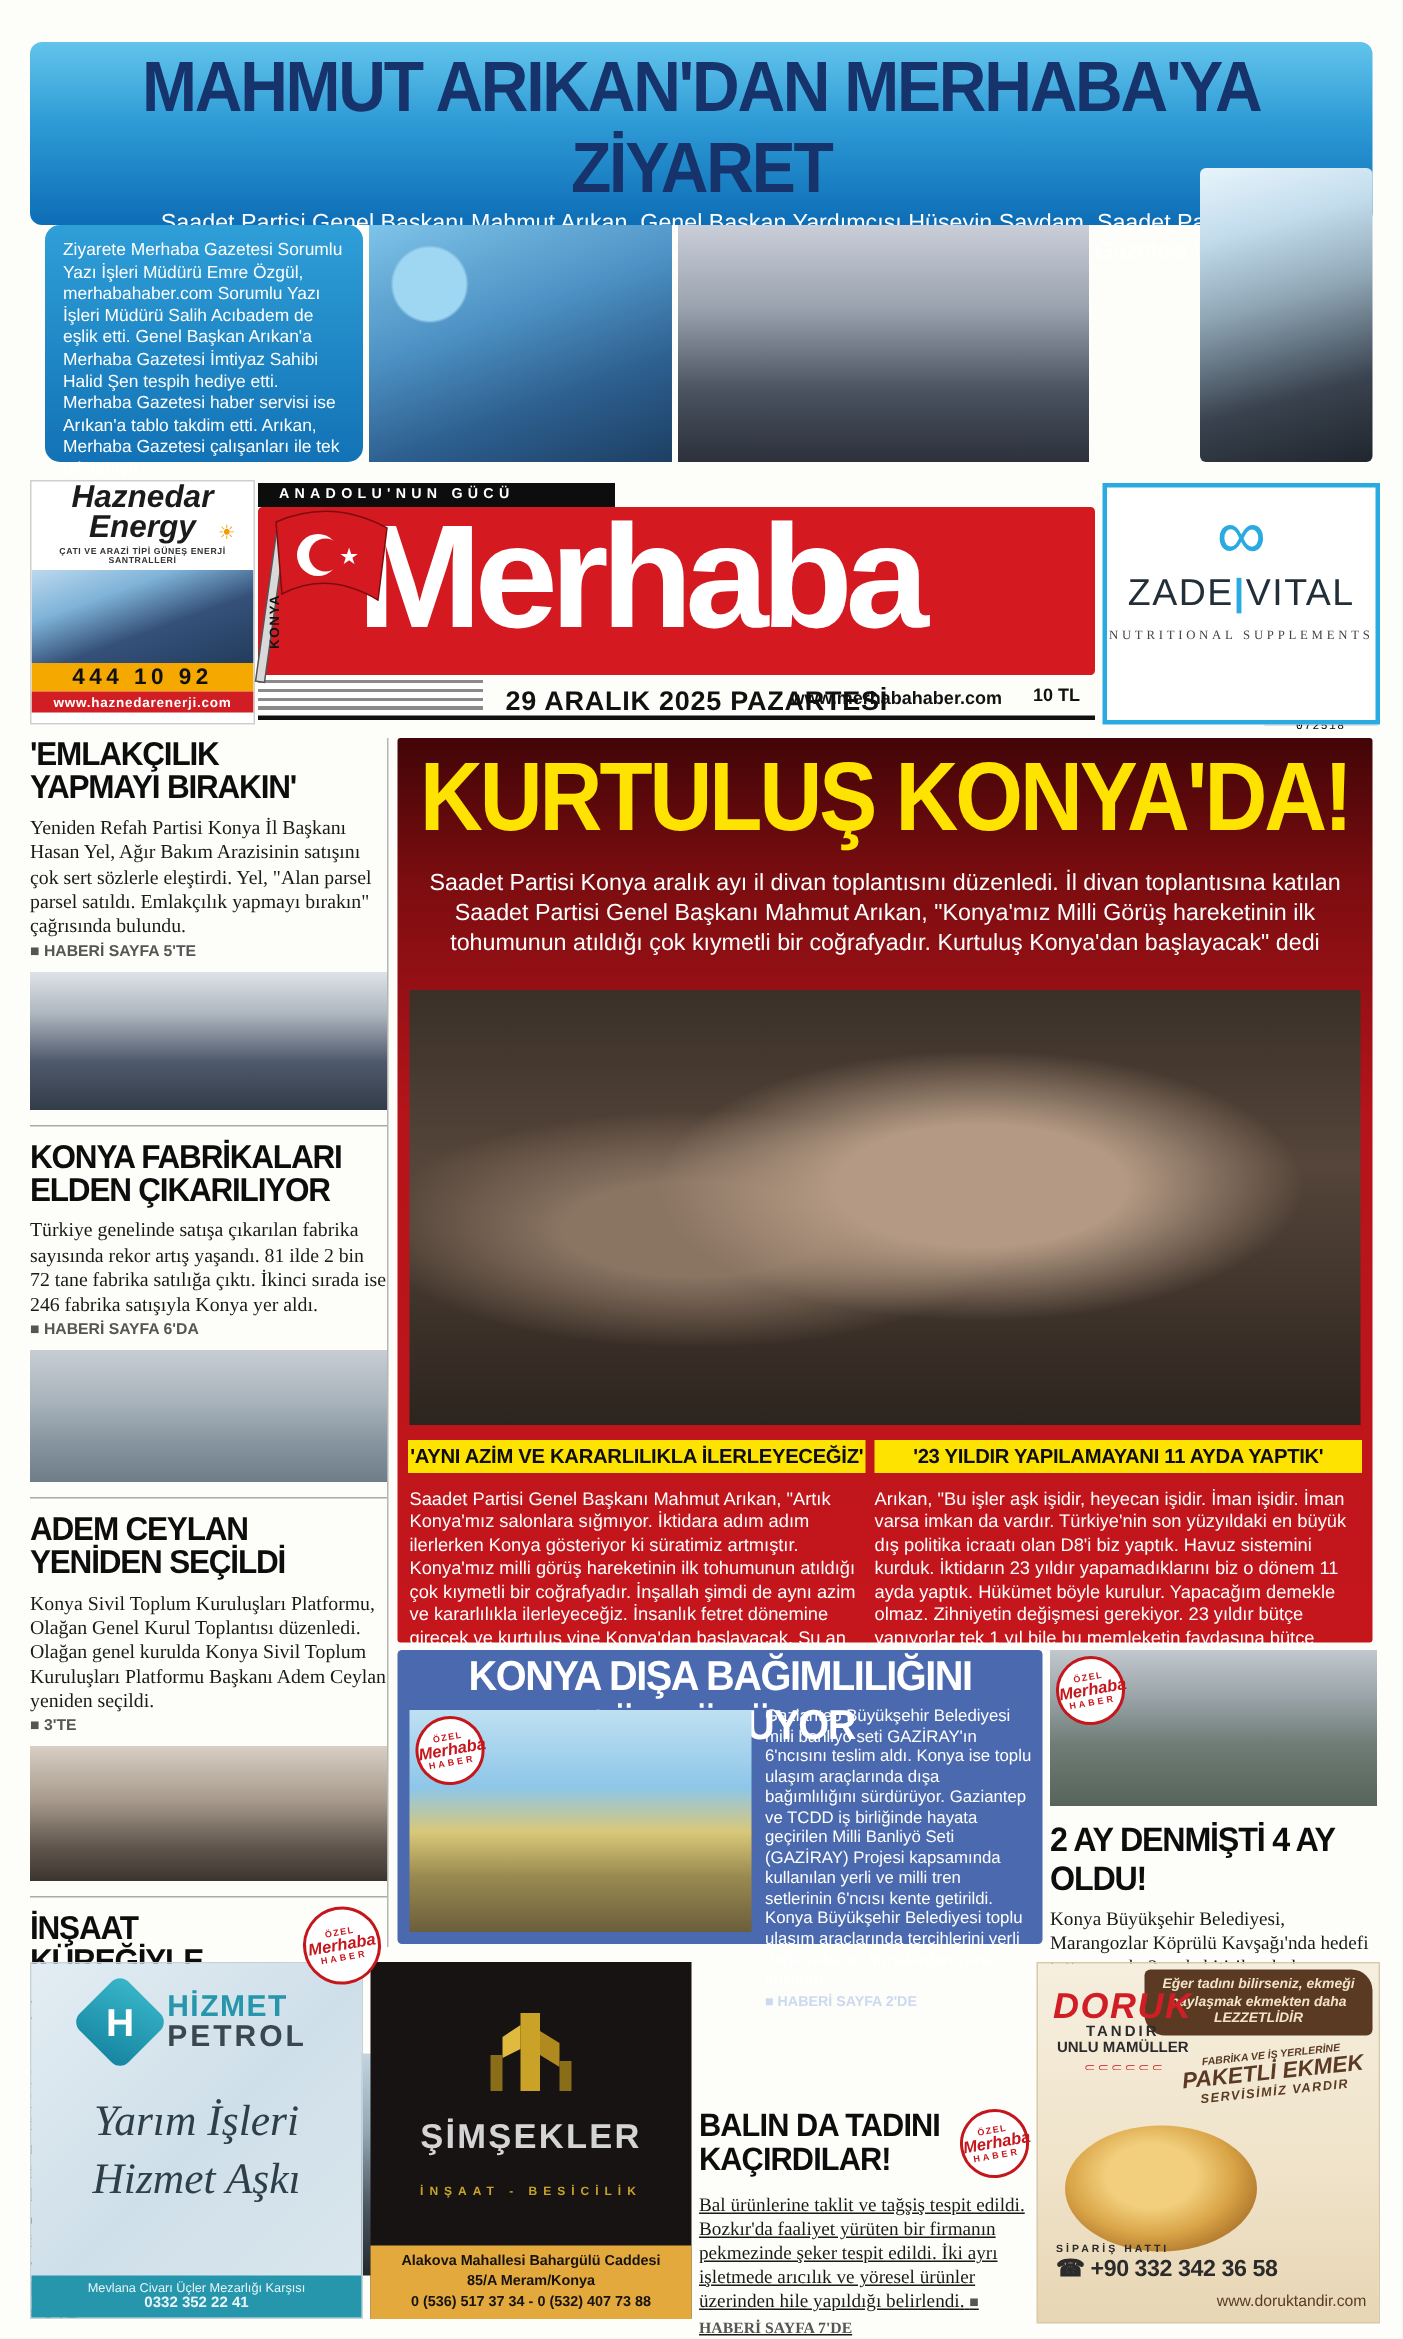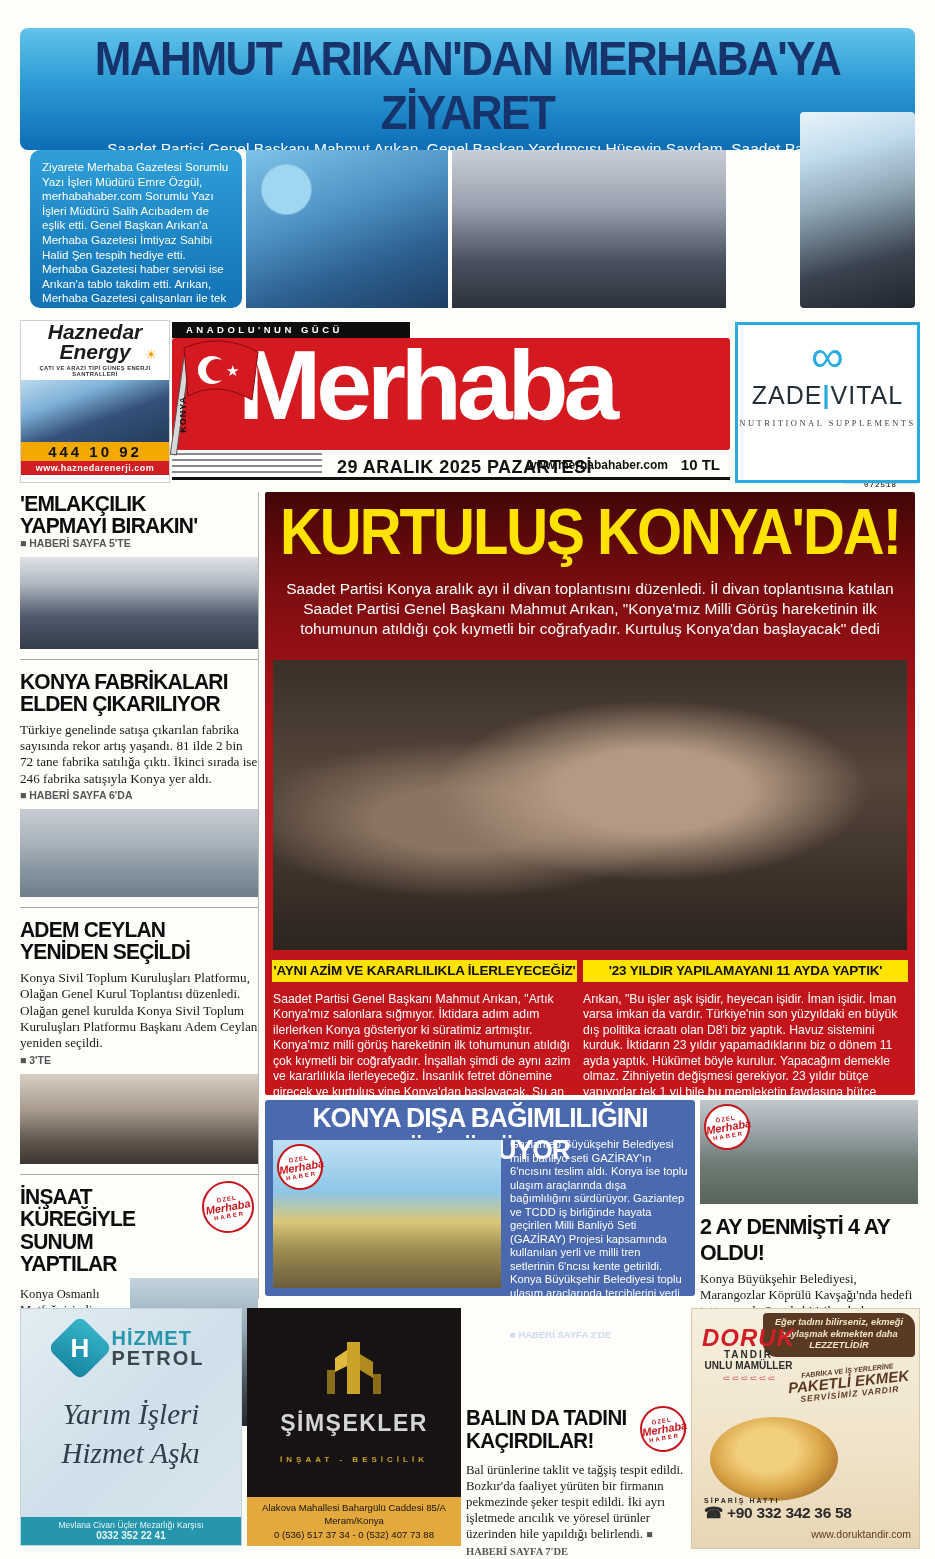--- a/index.html
+++ b/index.html
@@ -45,21 +45,21 @@
   .logo-text { position:absolute; left:66px; top:-10px; font-size:100px; font-weight:bold; color:#fff;
     letter-spacing:-5px; transform:scaleY(.98); }
   .flag { position:absolute; left:-6px; top:-8px; z-index:3; }
   .konya-v { position:absolute; left:6px; top:58px; font-size:9px; font-weight:bold; color:#111;
     writing-mode:vertical-rl; transform:rotate(180deg); letter-spacing:1px; z-index:4; }
   .mast-strip { position:absolute; left:0; top:130px; width:558px; height:30px; border-bottom:3px solid #111; }
   .deco-lines { position:absolute; left:0; top:3px; width:150px; height:22px;
     background:repeating-linear-gradient(180deg,#8a8a8a 0 2px,#fff 2px 6px); }
   .mast-date { position:absolute; left:165px; top:7px; font-size:18px; font-weight:bold; color:#111; letter-spacing:.5px; }
   .mast-web { position:absolute; left:355px; top:8px; font-size:12px; font-weight:bold; color:#111; }
-  .mast-price { position:absolute; right:10px; top:6px; font-size:15px; font-weight:bold; color:#111; }
+  .mast-price { position:absolute; right:10px; top:6px; font-size:12px; font-weight:bold; color:#111; }
   .barcode-wrap { position:absolute; left:843px; top:444px; width:75px; height:40px; background:#fff; border:1px solid #ddd; text-align:center; }
   .barcode-bars { margin:2px 4px 0; height:26px;
     background:repeating-linear-gradient(90deg,#000 0 1px,#fff 1px 3px,#000 3px 5px,#fff 5px 6px); }
   .barcode-num { font-family:"Liberation Mono", monospace; font-size:7.5px; letter-spacing:1px; }
   .zade { position:absolute; left:735px; top:322px; width:185px; height:161px; background:#fff;
     border:3px solid #29abe2; text-align:center; }
   .zade .inf { font-size:46px; color:#29abe2; line-height:1; margin-top:8px; font-weight:300; }
   .zade .zname { font-size:25px; color:#222e38; letter-spacing:1px; margin-top:2px; font-family:"Liberation Sans",sans-serif; }
   .zade .zbar { color:#29abe2; font-weight:bold; }
   .zade .zsub { font-size:8.5px; letter-spacing:2.5px; color:#444; margin-top:8px; font-family:"Liberation Serif",serif; }
@@ -135,30 +135,30 @@
   .hz-name1 { font-size:20px; font-weight:bold; color:#2596ab; letter-spacing:1px; text-align:left; line-height:1; }
   .hz-name2 { font-size:20px; font-weight:bold; color:#3a4750; letter-spacing:2px; text-align:left; line-height:1; }
   .hz-script { font-family:"Liberation Serif",serif; font-style:italic; font-size:29px; color:#2e3f4a; line-height:1.35; margin-top:24px; }
   .hz-bar { position:absolute; left:0; bottom:0; width:100%; background:#2596ab; color:#e8f4f8; font-size:8.5px; padding:3px 0 4px; }
   .hz-bar b { font-size:10px; }
 
   .simsekler { position:absolute; left:247px; top:1308px; width:214px; height:238px; background:#161312; text-align:center; }
   .sim-logo { margin-top:28px; }
   .sim-name { font-size:23px; font-weight:bold; color:#d4d4d4; letter-spacing:1.5px; margin-top:6px; }
   .sim-sub { font-size:8px; color:#c9a227; letter-spacing:4px; font-weight:bold; margin-top:18px; }
-  .sim-bar { position:absolute; left:0; bottom:0; width:100%; background:#e3a93c; color:#171310; font-size:9.6px; font-weight:normal; padding:4px 15px 5px; line-height:1.4; }
+  .sim-bar { position:absolute; left:0; bottom:0; width:100%; background:#e3a93c; color:#171310; font-size:9.6px; font-weight:bold; padding:4px 15px 5px; line-height:1.4; }
 
   .balin { position:absolute; left:466px; top:1308px; width:220px; }
   .honey-photo { width:220px; height:86px;
     background:radial-gradient(circle at 30% 50%, #e8b84a 0 18%, transparent 40%),
       radial-gradient(circle at 70% 40%, #d69a2e 0 15%, transparent 38%),
       linear-gradient(180deg,#4a3category 0%,#51402c 0%,#2f2518 100%); }
   .balin-head-row { display:flex; justify-content:space-between; margin-top:12px; }
   .balin-title { font-size:20.5px; font-weight:bold; color:#0d0d0d; letter-spacing:-.6px; line-height:1.05; white-space:pre-line; transform:scaleY(1.05); transform-origin:left top; }
-  .balin-body { font-family:"Liberation Serif",serif; font-size:12.8px; line-height:1.26; color:#1a1a1a; margin-top:10px; }
+  .balin-body { font-family:"Liberation Serif",serif; font-size:12.8px; line-height:1.26; color:#1a1a1a; margin-top:10px;text-decoration:underline; }
 
   .doruk { position:absolute; left:691px; top:1308px; width:229px; height:241px;
     background:linear-gradient(180deg,#f6efdf 0%,#efe2c8 60%,#e7d6b4 100%); border:1px solid #d8c9a8; overflow:hidden; }
   .doruk-banner { position:absolute; right:4px; top:4px; width:152px; min-height:44px; background:#5b3a24;
     border-radius:4px 14px 4px 14px; color:#f3e3c8; font-style:italic; font-size:9.3px; font-weight:bold;
     text-align:center; padding:4px 6px; line-height:1.25; }
   .doruk-logo { position:absolute; left:10px; top:18px; text-align:center; }
   .doruk-name { color:#d01e24; font-size:24px; font-weight:bold; font-style:italic; letter-spacing:1px; line-height:.9; }
   .doruk-l1 { color:#2b2b2b; font-size:10px; font-weight:bold; letter-spacing:2px; }
   .doruk-l2 { color:#2b2b2b; font-size:10px; font-weight:bold; }
@@ -233,20 +233,21 @@
     <div class="zname">
       <span>ZADE</span><span class="zbar">|</span><span>VITAL</span>
     </div>
     <div class="zsub">NUTRITIONAL SUPPLEMENTS</div>
   </div>
 
   <div class="leftcol">
     <div>
       <div class="lc-title">'EMLAKÇILIK
 YAPMAYI BIRAKIN'</div>
+      <div class="lc-body">Yeniden Refah Partisi Konya İl Başkanı Hasan Yel, Ağır Bakım Arazisinin satışını çok sert sözlerle eleştirdi. Yel, "Alan parsel parsel satıldı. Emlakçılık yapmayı bırakın" çağrısında bulundu.</div>
       <div class="lc-ref">■ HABERİ SAYFA 5'TE</div>
       <div class="lc-photo meeting-photo photo"></div>
     </div>
     <div class="divider"></div>
     <div>
       <div class="lc-title">KONYA FABRİKALARI
 ELDEN ÇIKARILIYOR</div>
       <div class="lc-body">Türkiye genelinde satışa çıkarılan fabrika sayısında rekor artış yaşandı. 81 ilde 2 bin 72 tane fabrika satılığa çıktı. İkinci sırada ise 246 fabrika satışıyla Konya yer aldı.</div>
       <div class="lc-ref">■ HABERİ SAYFA 6'DA</div>
       <div class="lc-photo aerial-photo photo"></div>

